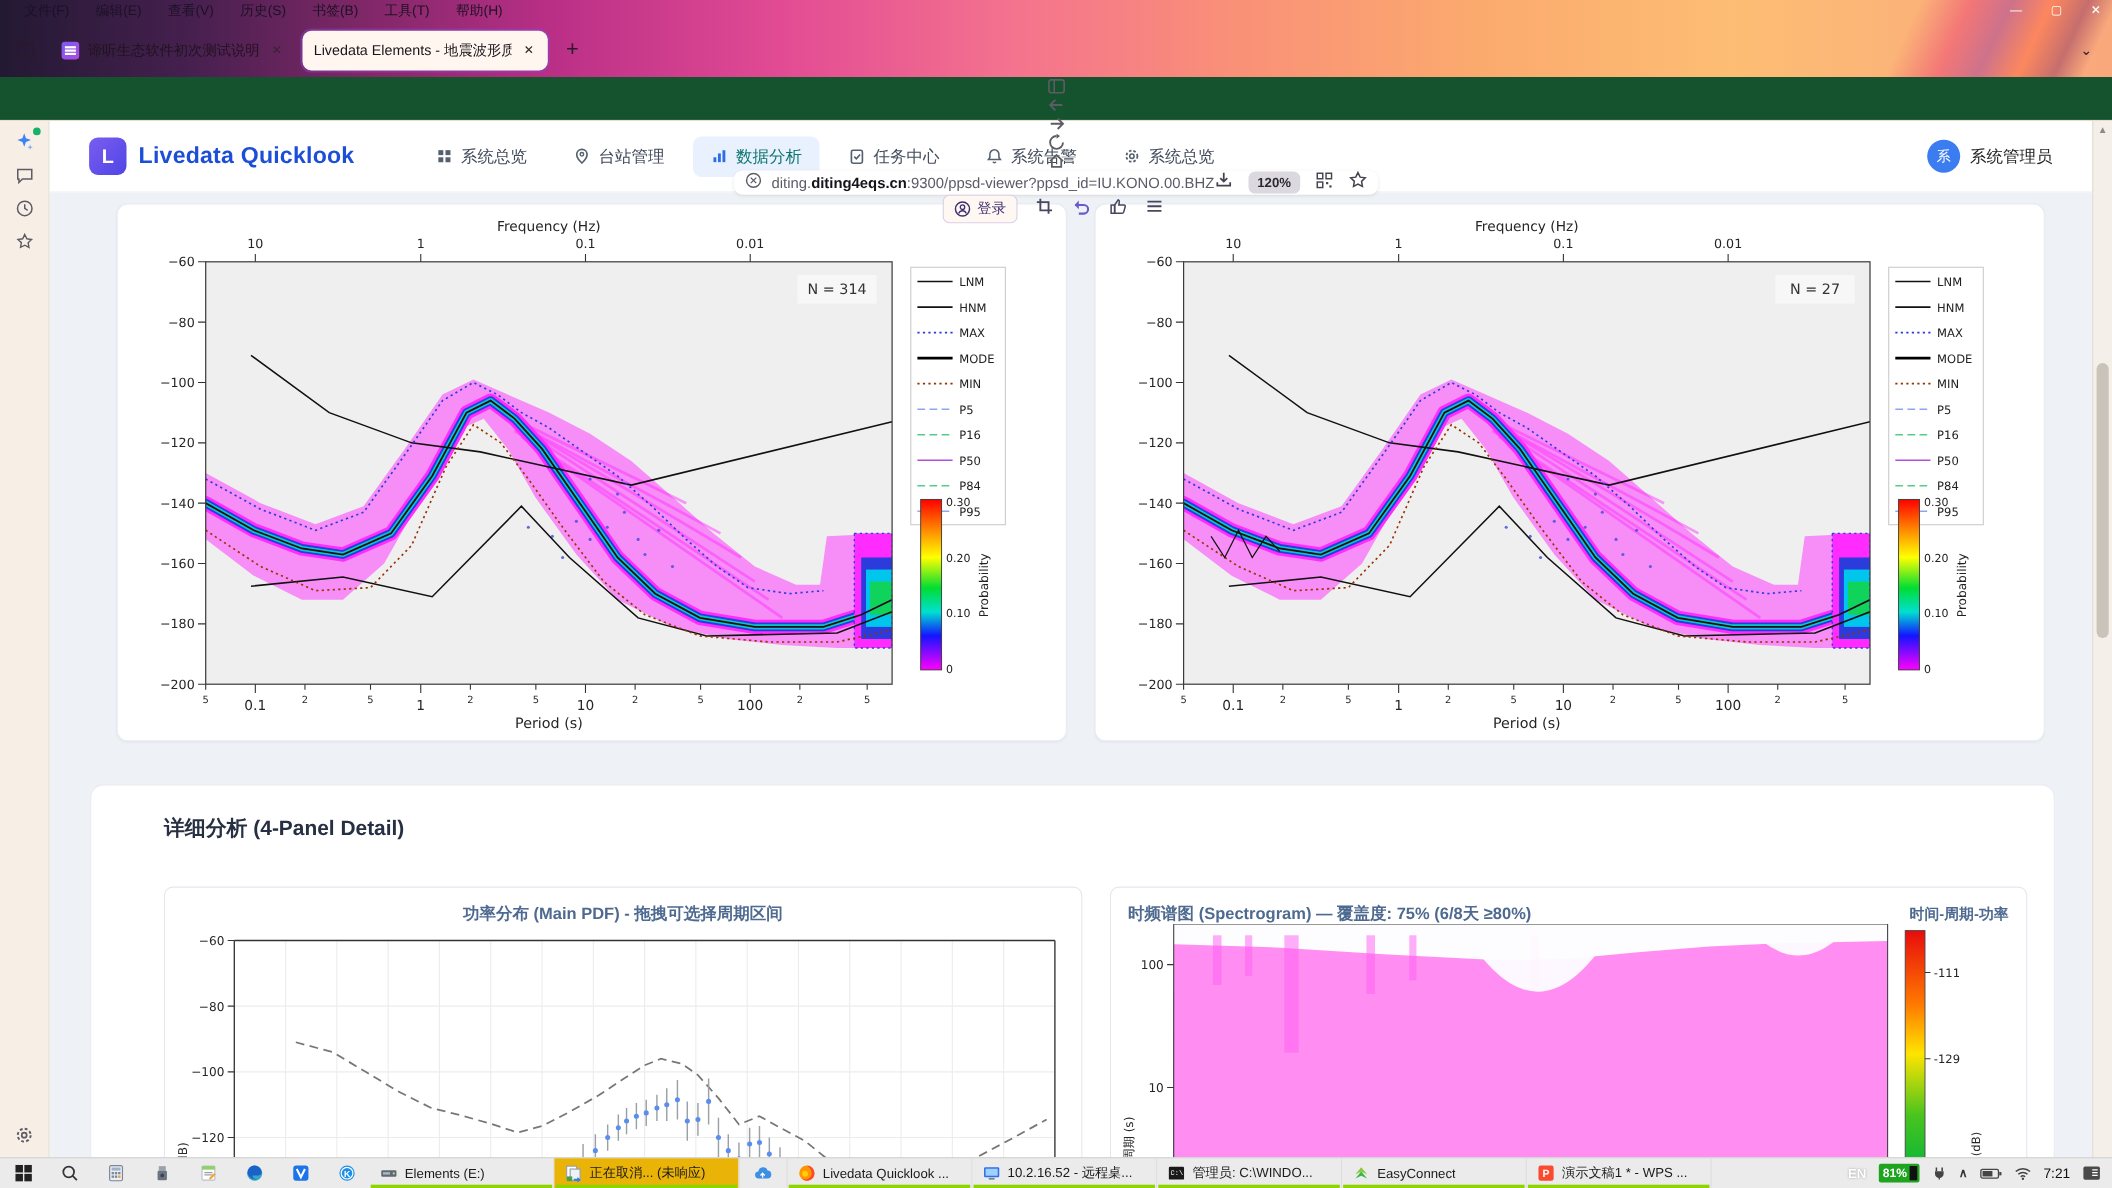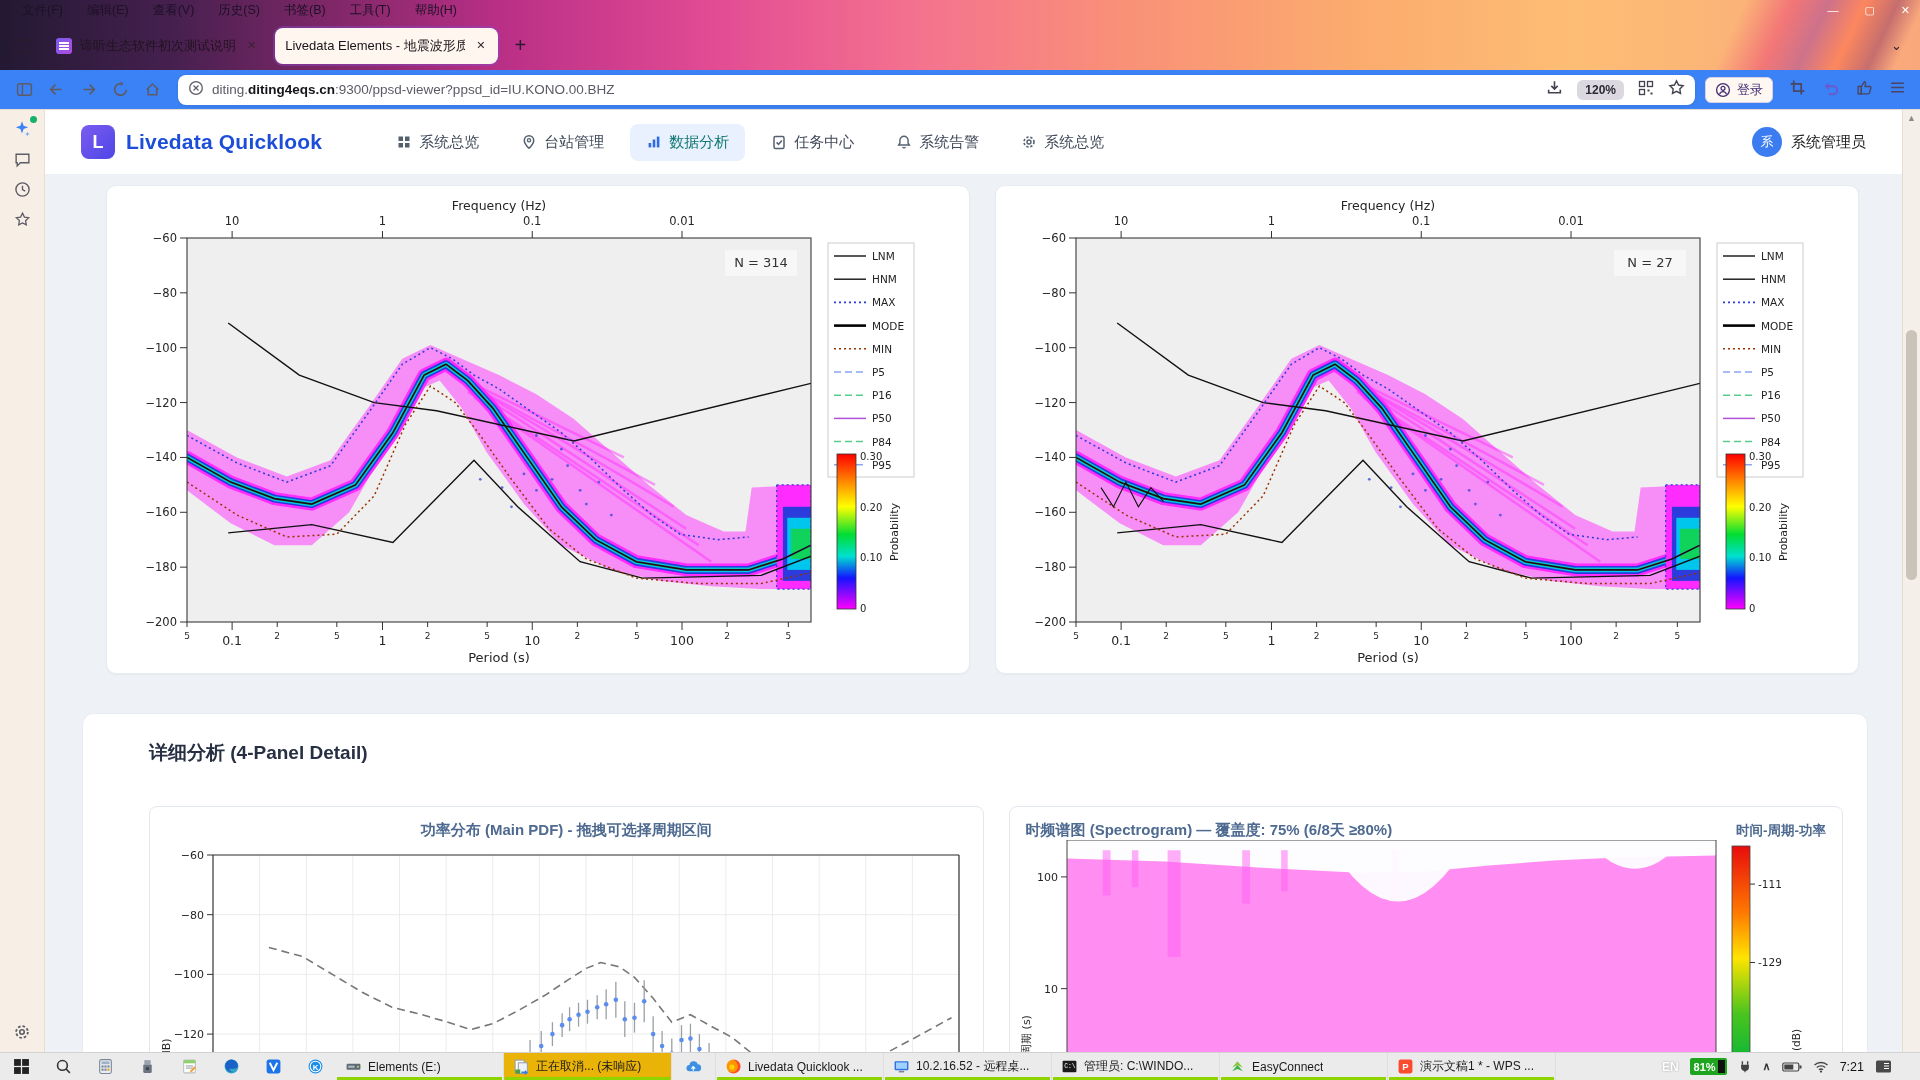--- a/index.html
+++ b/index.html
@@ -24,22 +24,22 @@
   .tab .tab-title{font-size:13px;white-space:nowrap;overflow:hidden;max-width:180px;}
   .tab .tab-close{font-size:11px;color:#3a2430;padding:2px 3px;}
   .tab.active{background:#fff7ef;box-shadow:0 0 0 2px rgba(140,70,200,.45);color:#19131b;}
   .favicon{width:16px;height:16px;border-radius:3px;background:linear-gradient(135deg,#7a5cf0,#b04ae0);
     display:inline-block;position:relative;}
   .favicon::after{content:'';position:absolute;left:3px;top:4px;width:10px;height:2px;background:#fff;
     box-shadow:0 3px 0 #fff,0 6px 0 #fff;}
   .newtab{color:#2a1a2e;font-size:20px;padding:0 10px;}
   .tabs-chevron{margin-left:auto;color:#2a1a2e;font-size:13px;padding:0 10px;}
 
-  .navbar{position:absolute;top:70px;left:0;width:1920px;height:40px;background:#3b82f6;
-    border-bottom:1px solid #e6dccf;display:flex;align-items:center;padding:0 8px;box-sizing:border-box;z-index:5;}
+  .navbar{position:absolute;top:70px;left:0;width:1920px;height:40px;background:#14532d;
+    border-bottom:1px solid #e6dccf;display:flex;align-items:center;padding:0 8px;box-sizing:border-box;z-index:5;flex-direction:column;}
   .nav-ic{width:32px;height:30px;display:grid;place-items:center;color:#5d5c66;}
   .urlbar{flex:1;height:30px;background:#fff;border-radius:8px;margin:0 10px;display:flex;align-items:center;
     padding:0 10px;box-shadow:0 1px 3px rgba(60,40,20,.12);min-width:0;}
   .url-text{font-size:13.5px;color:#5b5b66;white-space:nowrap;overflow:hidden;margin-left:8px;}
   .url-text .dom{color:#15141a;font-weight:bold;}
   .url-right{margin-left:auto;display:flex;align-items:center;gap:14px;color:#5d5c66;font-weight:bold;}
   .zoom-badge{background:#dcd8e0;border-radius:6px;font-size:12px;color:#2b2a33;padding:3px 8px;}
   .nav-right{display:flex;align-items:center;gap:16px;padding-right:6px;color:#594f7a;}
   .login-btn{display:flex;align-items:center;gap:6px;border:1px solid #d9cfe6;border-radius:6px;
     padding:3px 9px;font-size:13px;color:#3d2f73;background:#fff8f2;}
@@ -89,21 +89,21 @@
   
   .taskbar{position:absolute;left:0;bottom:0;width:1920px;height:27px;background:#ebebeb;
     border-top:1px solid #d2d2d2;display:flex;align-items:stretch;z-index:50;}
   .tb-btn{width:42px;display:grid;place-items:center;}
   .tb-item{position:relative;display:flex;align-items:center;gap:6px;padding:0 9px;width:168px;
     box-sizing:border-box;border-right:1px solid #dedede;}
   .tb-item.icon-only{width:44px;justify-content:center;}
   .tb-item.pressed{background:#eab308;}
   .tb-item .lbl{font-size:12px;color:#1a1a1a;white-space:nowrap;overflow:hidden;max-width:130px;}
   .tb-item .prog{position:absolute;left:1px;right:1px;bottom:0;height:3px;background:#8ed500;}
-  .tray{margin-left:auto;display:flex;align-items:center;gap:11px;padding-right:28px;}
+  .tray{margin-left:auto;display:flex;align-items:center;gap:11px;padding-right:10px;}
   .tray .en{font-size:12px;color:#fff;text-shadow:0 0 2px #9a9a9a;font-weight:bold;}
   .batt-badge{display:flex;align-items:center;background:#1fa41f;border-radius:2px;height:17px;padding:0 2px 0 4px;}
   .batt-badge .pct{color:#fff;font-size:11px;font-weight:bold;}
   .batt-badge .blk{width:7px;height:13px;background:#111;margin-left:2px;}
   .tray .chev{font-size:11px;color:#333;font-weight:bold;}
   .tray .time{font-size:12.5px;color:#111;}
 </style>
 </head>
 <body>
 

